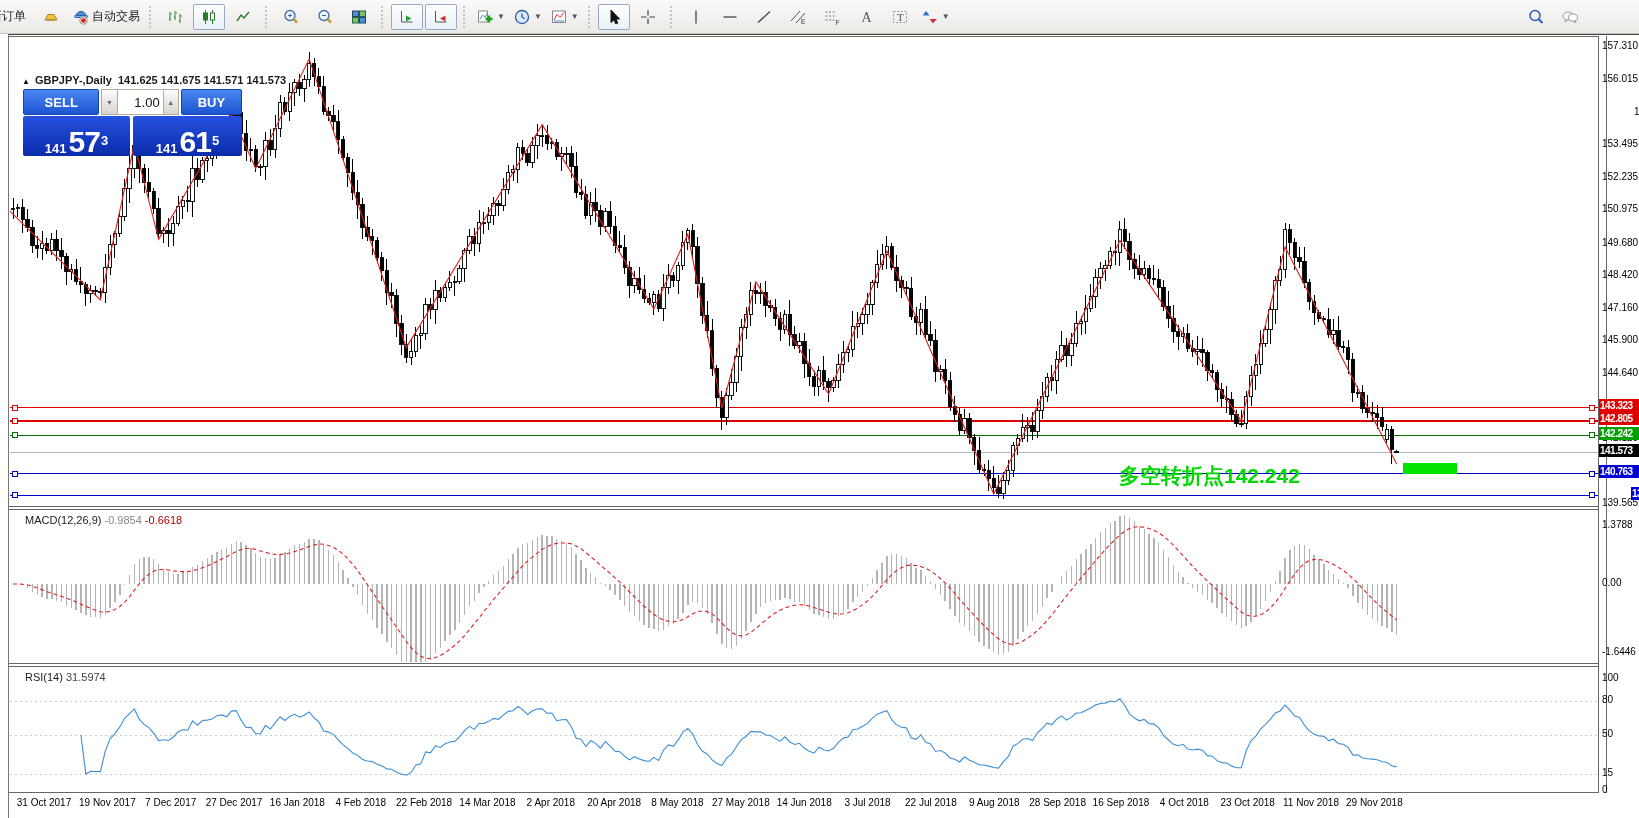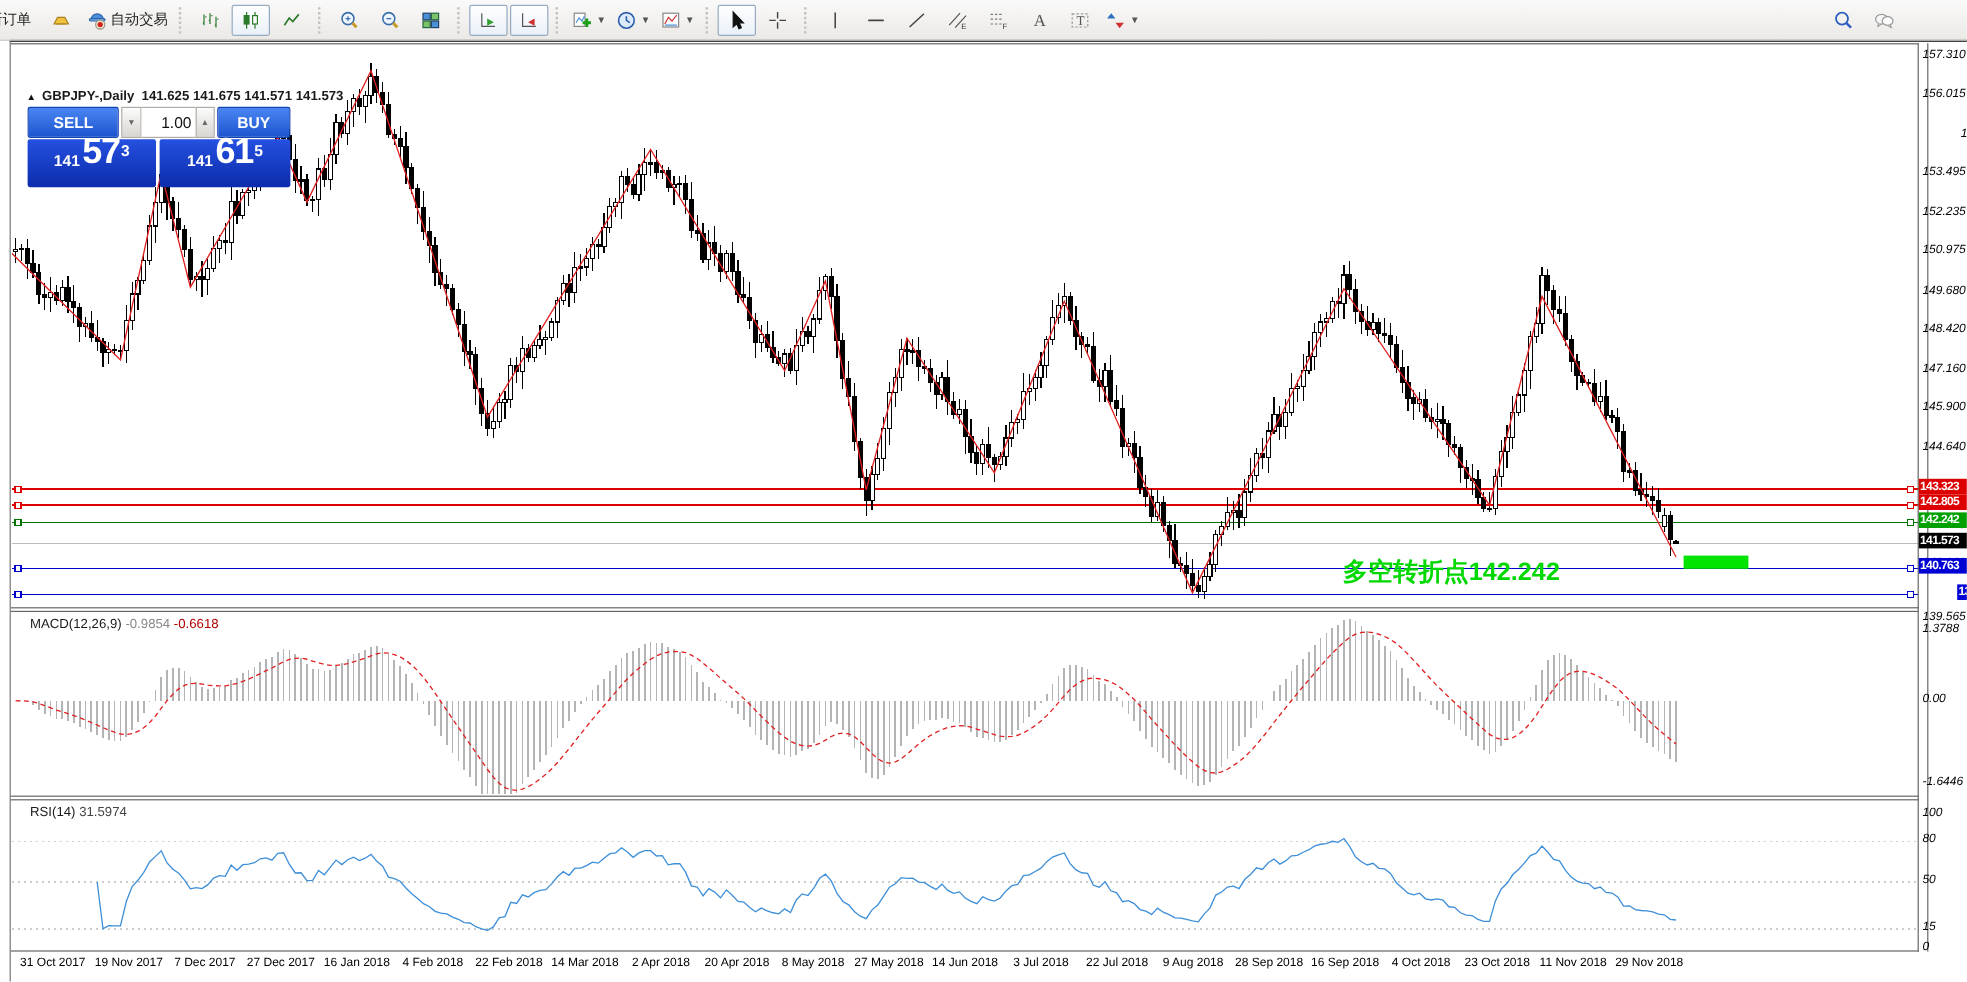--- a/index.html
+++ b/index.html
@@ -36,28 +36,28 @@
   .trow1{display:flex;height:26px;}
   .btn-blue{background:linear-gradient(#4a85f2,#1c55cf);color:#fff;font-weight:bold;font-size:13px;
             display:flex;align-items:center;justify-content:center;border-radius:2px;border:1px solid #1345b0;}
   .sellb{width:78px;}.buyb{width:62px;}
   .spin{width:15px;background:linear-gradient(#fcfcfc,#d8d5d1);border:1px solid #b0aca6;color:#666;
         font-size:7px;display:flex;align-items:center;justify-content:center;}
   .volf{width:44px;background:#fff;border-top:1px solid #b0aca6;border-bottom:1px solid #b0aca6;
         font-size:13px;color:#111;display:flex;align-items:center;justify-content:flex-end;padding-right:3px;}
   .trow2{display:flex;height:40px;margin-top:1px;}
   .qbox{background:linear-gradient(#2550e0,#0b2cab);color:#fff;display:flex;align-items:flex-end;
-        justify-content:center;padding-bottom:15px;border-radius:2px;}
+        justify-content:center;padding-bottom:0;border-radius:2px;}
   .qbox.bid{width:107px;margin-right:3px;}.qbox.ask{width:109px;}
   .q-sm{font-size:13px;font-weight:bold;margin-right:2px;line-height:15px;}
   .q-big{font-size:30px;font-weight:bold;line-height:28px;letter-spacing:-1px;}
   .q-sup{font-size:13px;font-weight:bold;line-height:26px;vertical-align:top;margin-left:1px;align-self:flex-start;}
   .qbox .inner{display:flex;align-items:flex-end;}
   
-  .tick{position:absolute;left:1602px;font-size:10px;color:#000;z-index:6;white-space:nowrap;font-style:italic;}
+  .tick{position:absolute;left:1602px;font-size:10px;color:#000;z-index:6;white-space:nowrap;}
   .tag{position:absolute;left:1599px;width:40px;height:13px;line-height:13px;font-size:10px;
        font-weight:bold;color:#fff;z-index:8;padding-left:1px;letter-spacing:-0.5px;}
   .pane-label{position:absolute;left:16px;font-size:11px;color:#1a1a1a;z-index:10;}
   .date-lbl{position:absolute;top:797px;font-size:10px;color:#000;transform:translateX(-50%);z-index:6;white-space:nowrap;}
   .annot{position:absolute;left:1110px;top:427px;font-size:21px;font-weight:bold;z-index:9;letter-spacing:0px;white-space:nowrap;}
   .hl-rect{position:absolute;left:1394px;top:428px;width:54px;height:11px;z-index:9;}
   .icon18{width:18px;height:18px;display:block;}
 </style>
 </head>
 <body>
@@ -1210,21 +1210,21 @@
 <div class="tick" style="top: 170.833px;">152.235</div>
 <div class="tick" style="top: 203.316px;">150.975</div>
 <div class="tick" style="top: 236.701px;">149.680</div>
 <div class="tick" style="top: 269.184px;">148.420</div>
 <div class="tick" style="top: 301.667px;">147.160</div>
 <div class="tick" style="top: 334.15px;">145.900</div>
 <div class="tick" style="top: 366.633px;">144.640</div>
 <div class="tick" style="top: 399.115px;">143.380</div>
 <div class="tick" style="top: 431.598px;">142.120</div>
 <div class="tick" style="top: 464.081px;">140.860</div>
-<div class="tick" style="top: 497.466px; margin-top: 12px;">139.565</div>
+<div class="tick" style="top: 497.466px;">139.565</div>
 <div class="tag" style="top: 399.085px; background: rgb(221, 0, 0);">143.323</div>
 <div class="tag" style="top: 412.439px; background: rgb(221, 0, 0);">142.805</div>
 <div class="tag" style="top: 426.953px; background: rgb(0, 160, 0);">142.242</div>
 <div class="tag" style="top: 444.2px; background: rgb(0, 0, 0);">141.573</div>
 <div class="tag" style="top: 465.082px; background: rgb(0, 0, 212);">140.763</div>
 <div class="tag" style="top: 486.814px; background: rgb(0, 0, 212); margin-left: 32px;">139.920</div>
 <div class="tick" style="top: 519.09px;">1.3788</div>
 <div class="tick" style="top: 577px;">0.00</div>
 <div class="tick" style="top: 646.073px;">-1.6446</div>
 <div class="tick" style="top: 672px;">100</div>

